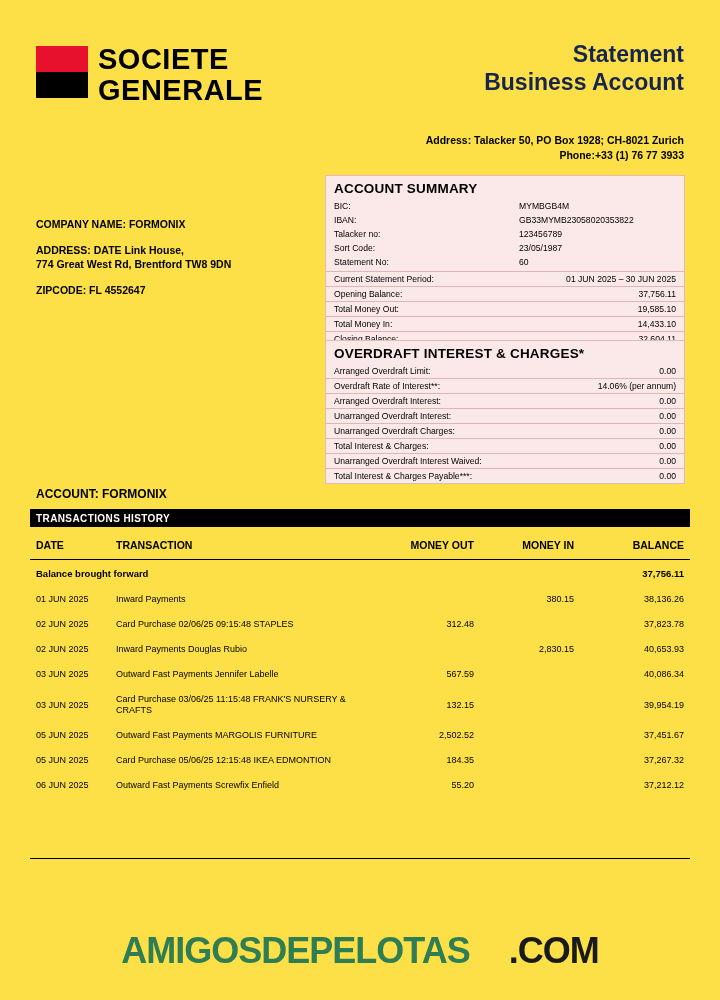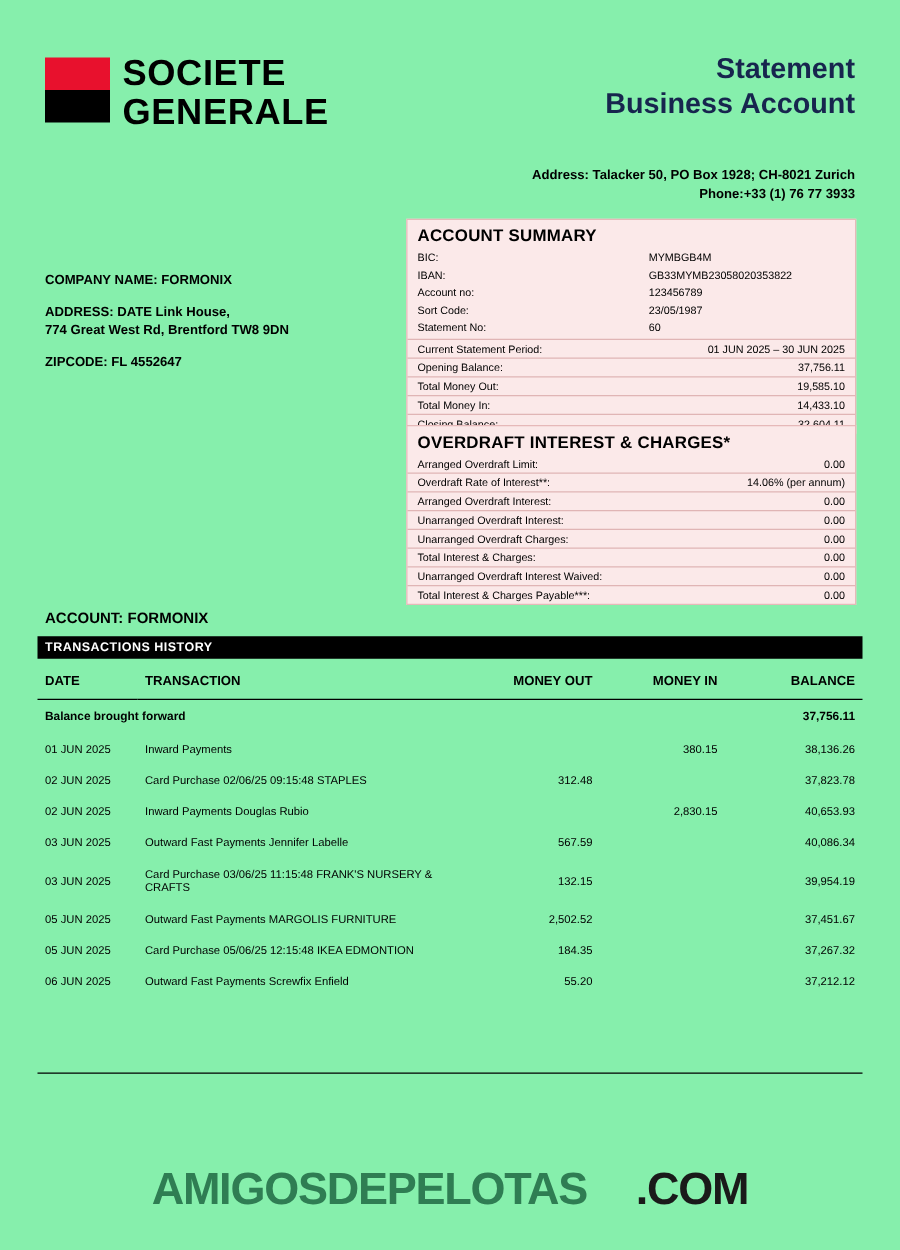--- a/index.html
+++ b/index.html
@@ -6,21 +6,21 @@
   html, body {
     margin: 0; padding: 0;
     width: 720px; height: 1000px;
     background: #ffffff;
     font-family: "Liberation Sans", sans-serif;
     color: #000;
   }
   .page {
     position: relative;
     width: 720px; height: 1000px;
-    background: #86efac;
+    background: #fde047;
     overflow: hidden;
   }
 
   
   .header {
     position: absolute;
     top: 40px; left: 36px; right: 36px;
     height: 70px;
   }
   .logo-wrap {
@@ -234,21 +234,21 @@
     <div class="rows">
       <div class="kv">
         <span class="k">BIC:</span>
         <span class="v">MYMBGB4M</span>
       </div>
       <div class="kv">
         <span class="k">IBAN:</span>
         <span class="v">GB33MYMB23058020353822</span>
       </div>
       <div class="kv">
-        <span class="k">Account no:</span>
+        <span class="k">Talacker no:</span>
         <span class="v">123456789</span>
       </div>
       <div class="kv">
         <span class="k">Sort Code:</span>
         <span class="v">23/05/1987</span>
       </div>
       <div class="kv">
         <span class="k">Statement No:</span>
         <span class="v">60</span>
       </div>

